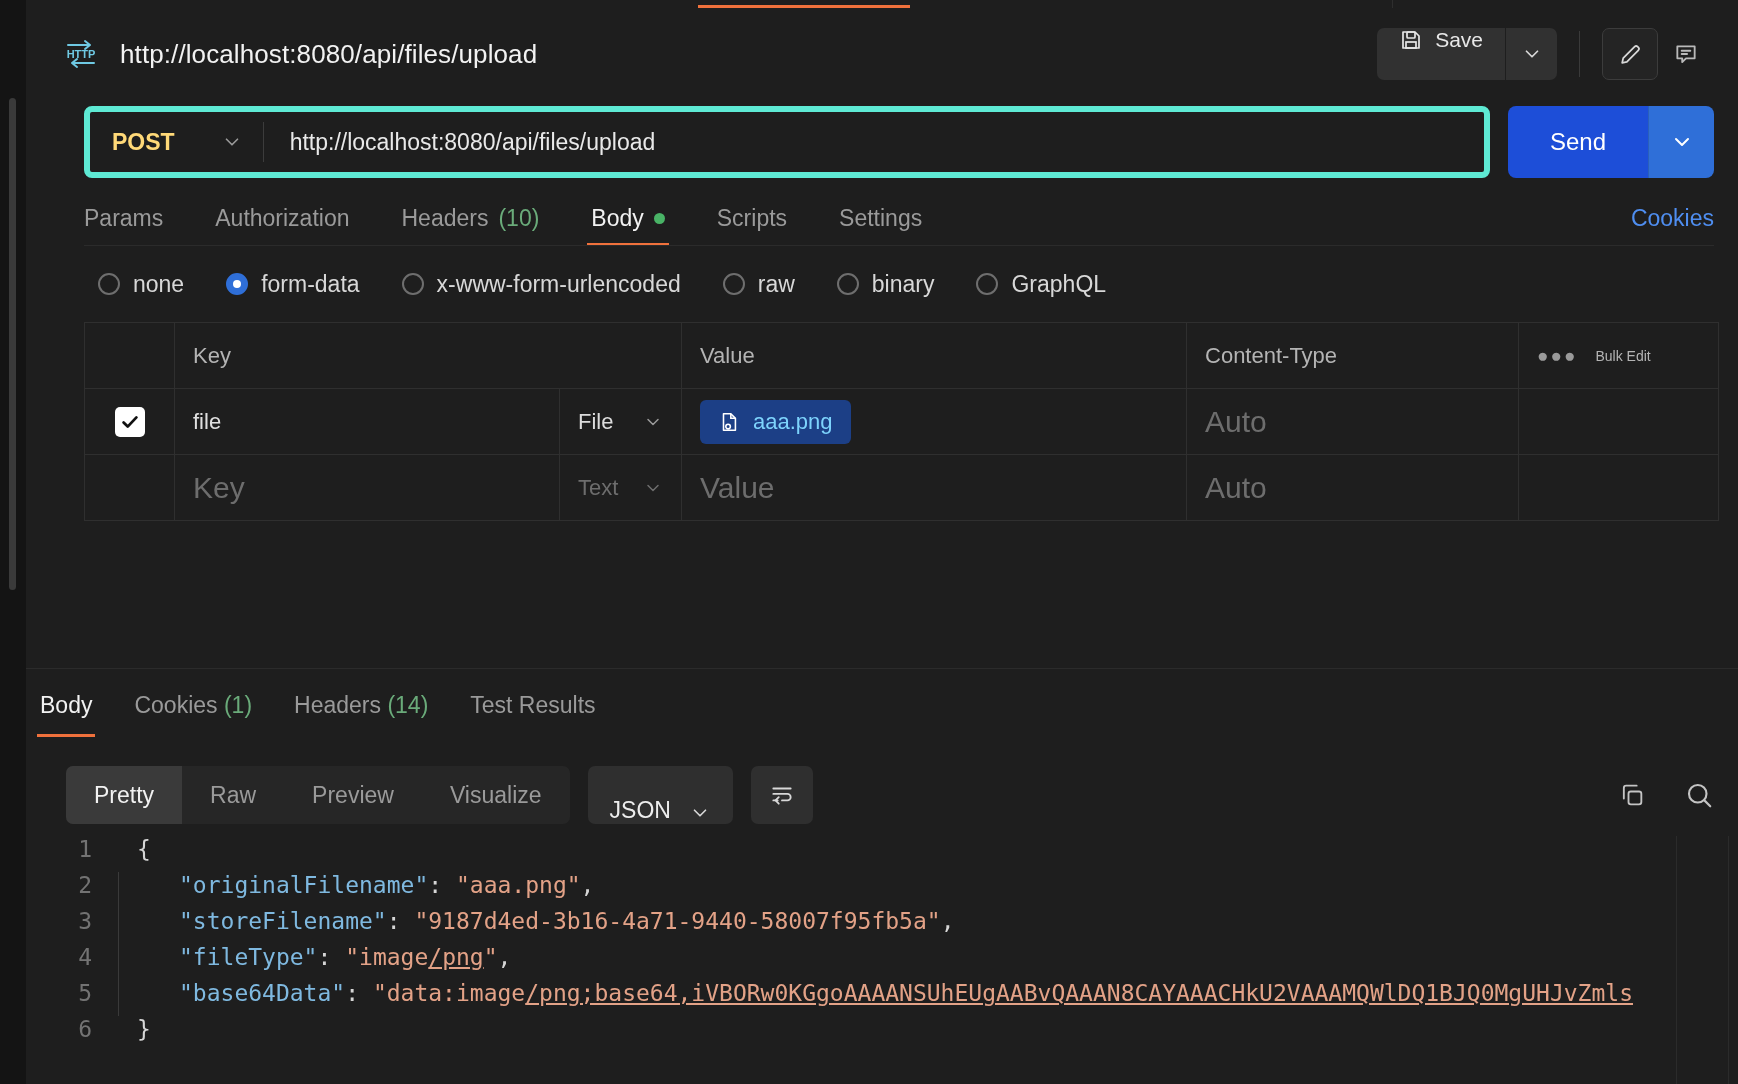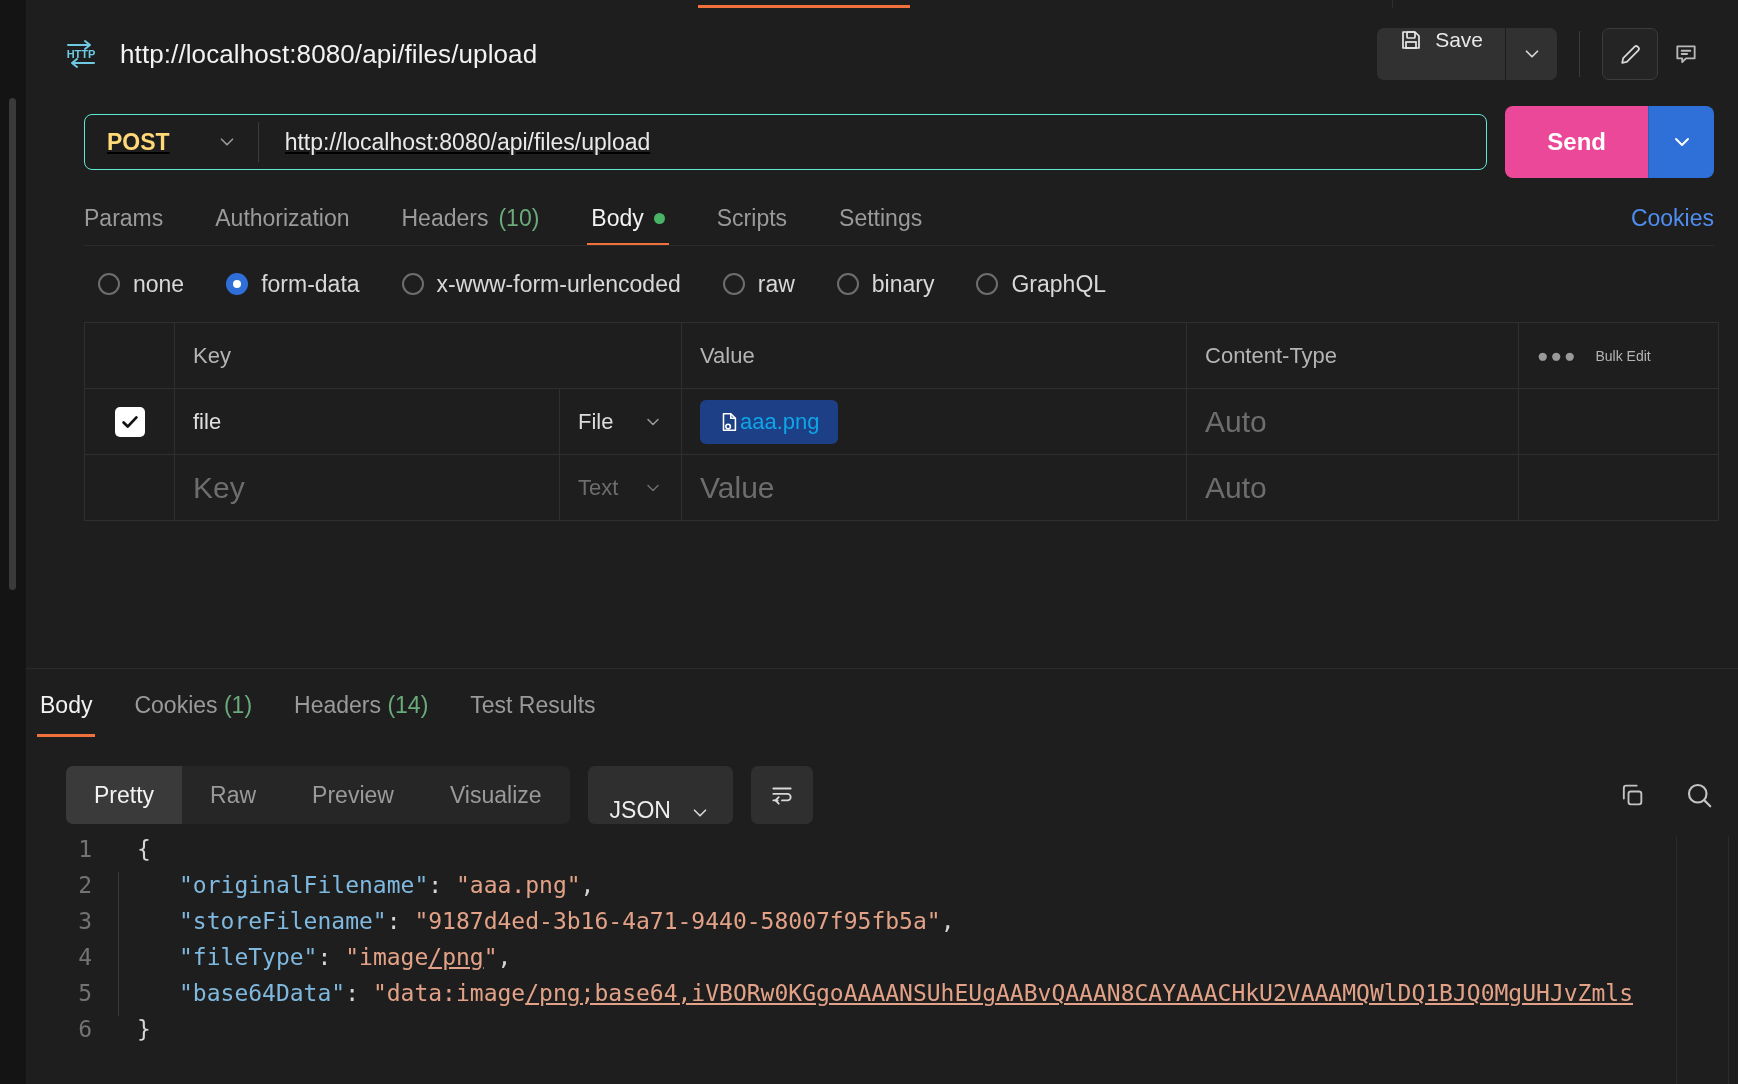--- a/index.html
+++ b/index.html
@@ -83,40 +83,40 @@
     background: transparent; border: none; cursor: pointer;
   }
   .icon-btn.bordered { border: 1px solid #3c3c3c; background: #242424; }
 
   
   .urlrow {
     display: flex; align-items: center; gap: 18px;
     padding: 0 24px 0 58px; height: 84px;
   }
   .url-box {
-    flex: 1 1 auto; height: 56px;
-    border: 1px solid #5eead4; border-radius: 8px;
-    background: #1e1e1e; display: flex; align-items: center; text-decoration: underline;
+    flex: 1 1 auto; height: 72px;
+    border: 6px solid #5eead4; border-radius: 8px;
+    background: #1e1e1e; display: flex; align-items: center;
   }
   .method {
     display: flex; align-items: center; gap: 46px;
     padding: 0 20px 0 22px; height: 100%;
   }
   .method-label { color: #ffd978; font-size: 23px; font-weight: bold; }
   .method-div { width: 1px; height: 40px; background: #3c3c3c; }
   .url-text {
     flex: 1; padding-left: 26px; color: #e9e9e9; font-size: 23px;
     background: transparent; border: none; outline: none;
     font-family: "Liberation Sans", sans-serif;
   }
   .send-group { display: flex; align-items: stretch; flex: 0 0 auto; }
   .send-btn {
-    background: #ec4899; color: #fff; border: none;
+    background: #1d4ed8; color: #fff; border: none;
     border-radius: 8px 0 0 8px; height: 72px; padding: 0 42px;
-    font-size: 24px; font-weight: bold; cursor: pointer;
+    font-size: 24px; font-weight: normal; cursor: pointer;
     font-family: "Liberation Sans", sans-serif;
   }
   .send-caret {
     background: #2f6fd8; border: none; border-left: 1px solid #2a60bb;
     border-radius: 0 8px 8px 0; width: 66px; height: 72px;
     display: flex; align-items: center; justify-content: center; cursor: pointer;
   }
 
   
   .reqtabs {
@@ -197,22 +197,22 @@
     margin: 0 auto; cursor: pointer;
   }
   .cell-txt { font-size: 22px; color: #e0e0e0; }
   .cell-ph  { font-size: 30px; color: #6d6d6d; }
   .type-sel {
     display: flex; align-items: center; justify-content: space-between;
     font-size: 22px; color: #dcdcdc; cursor: pointer;
   }
   .type-sel.muted { color: #6d6d6d; }
   .file-chip {
-    display: inline-flex; align-items: center; gap: 0;
-    background: #1c3f86; color: #0ea5e9; border-radius: 6px;
+    display: inline-flex; align-items: center; gap: 13px;
+    background: #1c3f86; color: #7dd3fc; border-radius: 6px;
     padding: 9px 18px; font-size: 22px; cursor: pointer;
   }
 
   
   .splitter {
     position: absolute; left: 0; right: 0; top: 660px;
     height: 1px; background: #2b2b2b;
   }
 
   

